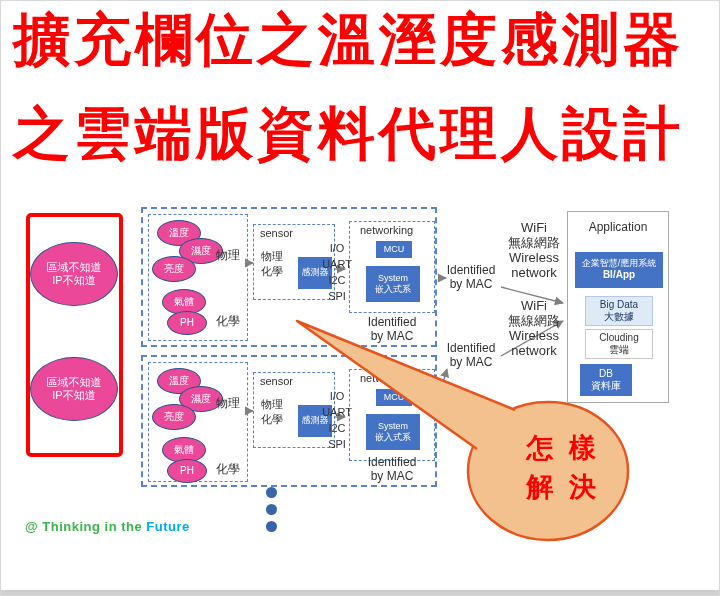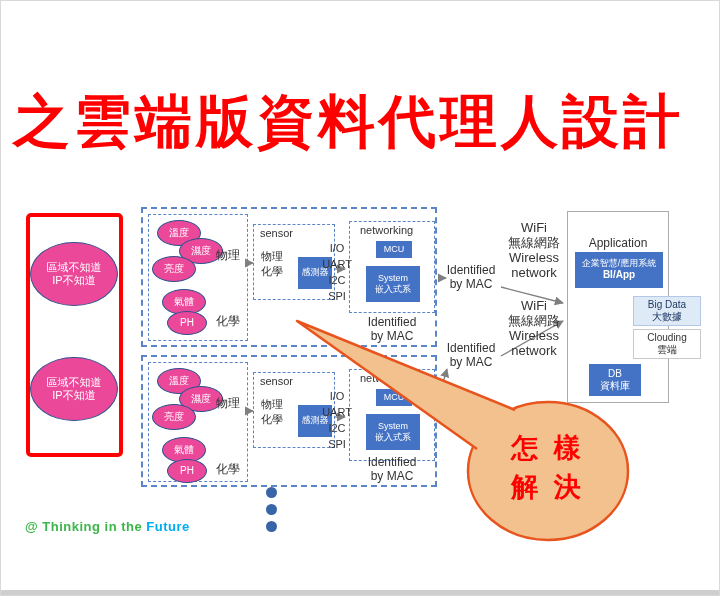--- a/index.html
+++ b/index.html
@@ -6,21 +6,21 @@
   html,body { background:#fff; }
   .slide {
     position:relative; width:720px; height:596px; background:#fff;
     font-family:"Liberation Sans","DejaVu Sans",sans-serif; overflow:hidden;
     border:1px solid #d8d8d8;
   }
 
   
   .title-line { position:absolute; left:12px; color:#ff0000; font-weight:bold;
     font-size:57px; line-height:1; letter-spacing:4px; white-space:nowrap; }
-  .t1 { top:10px; } .t2 { top:92px; }
+  .t1 { top:10px; } .t2 { top:104px; }
 
   
   .red-frame { position:absolute; left:25px; top:212px; width:97px; height:244px;
     border:4px solid #ff0000; border-radius:5px; }
   .node { position:absolute; background:#ec4899; border:1px solid #2F528F; border-radius:50%;
     color:#fff; display:flex; flex-direction:column; align-items:center; justify-content:center;
     text-align:center; line-height:1.2; }
   .big-node { left:29px; width:88px; height:64px; font-size:11px; }
   .bn0 { top:241px; } .bn1 { top:356px; }
 
@@ -59,56 +59,57 @@
 
   
   .mid-ident { position:absolute; width:64px; font-size:12px; color:#333; text-align:center; line-height:1.2; }
   .mi0 { left:438px; top:262px; } .mi1 { left:438px; top:340px; }
   .wifi { position:absolute; width:66px; font-size:13px; color:#333; text-align:center; line-height:1.15; }
   .w0 { left:500px; top:220px; } .w1 { left:500px; top:298px; }
 
   
   .app { position:absolute; left:566px; top:210px; width:102px; height:192px;
     border:1px solid #ABABAB; background:#fff; }
-  .app-title { position:absolute; top:8px; width:100%; text-align:center; font-size:12px; color:#333;margin-top:16px; }
+  .app-title { position:absolute; top:8px; width:100%; text-align:center; font-size:12px; color:#333; }
   .chip-bi { left:7px; top:40px; width:88px; height:36px; font-size:9px; }
   .chip-bi .b2 { font-size:10px; font-weight:bold; }
   .lightbox { position:absolute; display:flex; flex-direction:column; align-items:center;
-    justify-content:center; font-size:10px; line-height:1.25;margin-left:48px; }
+    justify-content:center; font-size:10px; line-height:1.25; }
   .box-bd { left:17px; top:84px; width:68px; height:30px; background:#DEEBF7; border:1px solid #B4C7E7; color:#1F3864; }
   .box-cl { left:17px; top:117px; width:68px; height:30px; background:#fff; border:1px solid #C9C9C9; color:#333; }
-  .chip-db { left:21px; top:152px; width:52px; height:32px; font-size:10px; }
+  .chip-db { left:12px; top:152px; width:52px; height:32px; font-size:10px; }
 
   
   .dot { position:absolute; left:265px; width:11px; height:11px; border-radius:50%; background:#3765A8; }
   .d0 { top:486px; } .d1 { top:503px; } .d2 { top:520px; }
 
   
   .overlay { position:absolute; left:0; top:0; pointer-events:none; }
   .conn { stroke:#7F7F7F; stroke-width:1.3; marker-end:url(#arrow); }
-  .callout-text { position:absolute; left:495px; top:428px; width:104px; text-align:center;
+  .callout-text { position:absolute; left:495px; top:428px; width:104px; text-align:right;
     color:#ff0000; font-weight:bold; font-size:27px; line-height:1.45; letter-spacing:4px; }
 
   
   .logo { position:absolute; left:12px; top:516px; }
   .logo-word { font-size:45px; font-weight:bold; font-style:italic; letter-spacing:-1px; line-height:1.1; }
   .lc0 { color:#F7941D; } .lc1 { color:#72BF44; } .lc2 { color:#00ADEF; }
   .lc3 { color:#F7941D; } .lc4 { color:#2B3990; } .lc5 { color:#F7941D; }
   .logo-plus { color:#00ADEF; font-size:22px; vertical-align:16px; margin-left:-5px; margin-right:-3px; font-style:normal; }
   .logo-reg { color:#EE3124; font-size:14px; vertical-align:24px; }
   .logo-tagline { font-size:13px; font-weight:bold; margin-top:2px; letter-spacing:0.5px;margin-left:12px; }
   .tag1 { color:#3CB54A; } .tag2 { color:#00ADEF; }
 
   .edge-bottom { position:absolute; left:0; top:589px; width:720px; height:7px; background:#CFCFCF; }
 </style>
 </head>
 <body>
 
 <div class="slide">
 
+  <div class="title-line t1">擴充欄位之溫溼度感測器</div>
   <div class="title-line t2">之雲端版資料代理人設計</div>
 
   <svg class="overlay" width="720" height="596">
     <defs>
       <marker id="arrow" viewBox="0 0 10 10" refX="9" refY="5" markerWidth="7" markerHeight="7" orient="auto-start-reverse">
         <path d="M0,0 L10,5 L0,10 z" fill="#7F7F7F"></path>
       </marker>
     </defs>
     <line class="conn" x1="246" y1="262" x2="252" y2="262"></line>
     <line class="conn" x1="334" y1="268" x2="344" y2="268"></line>

